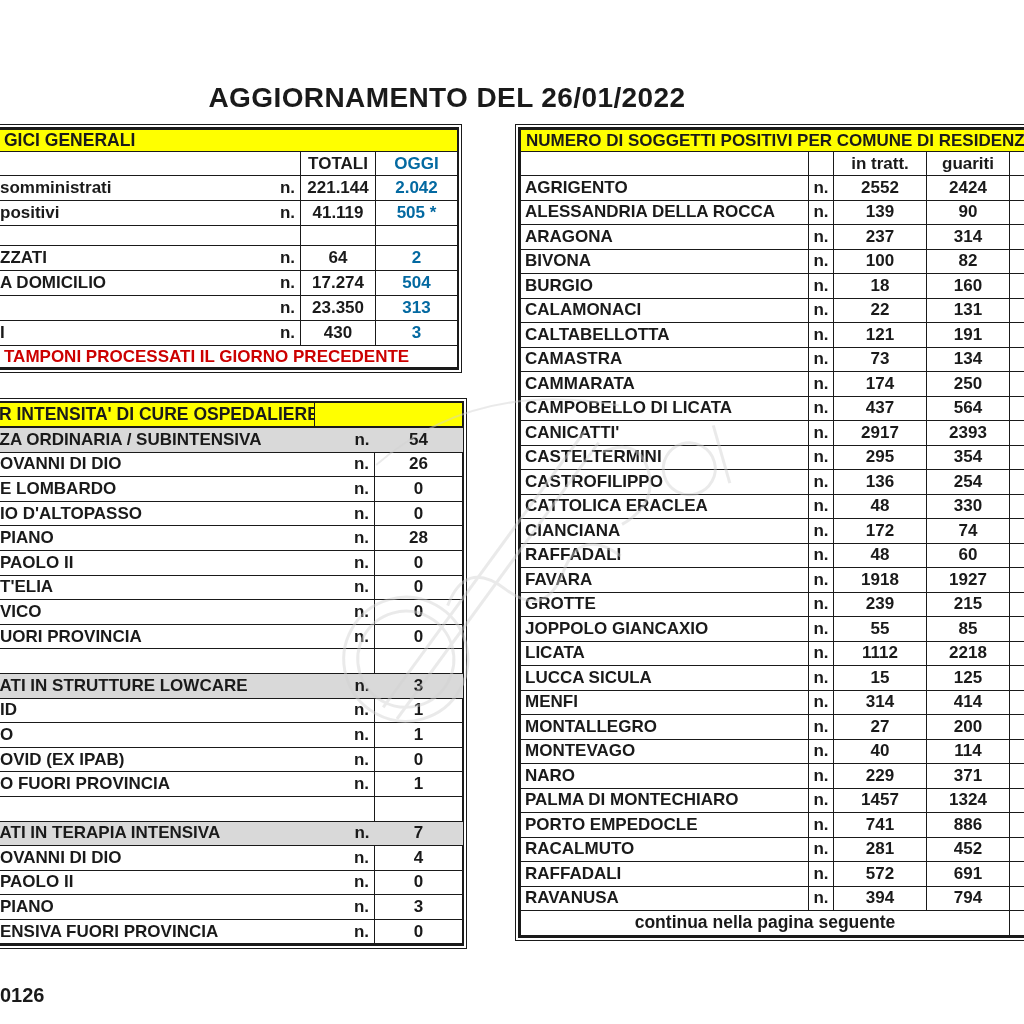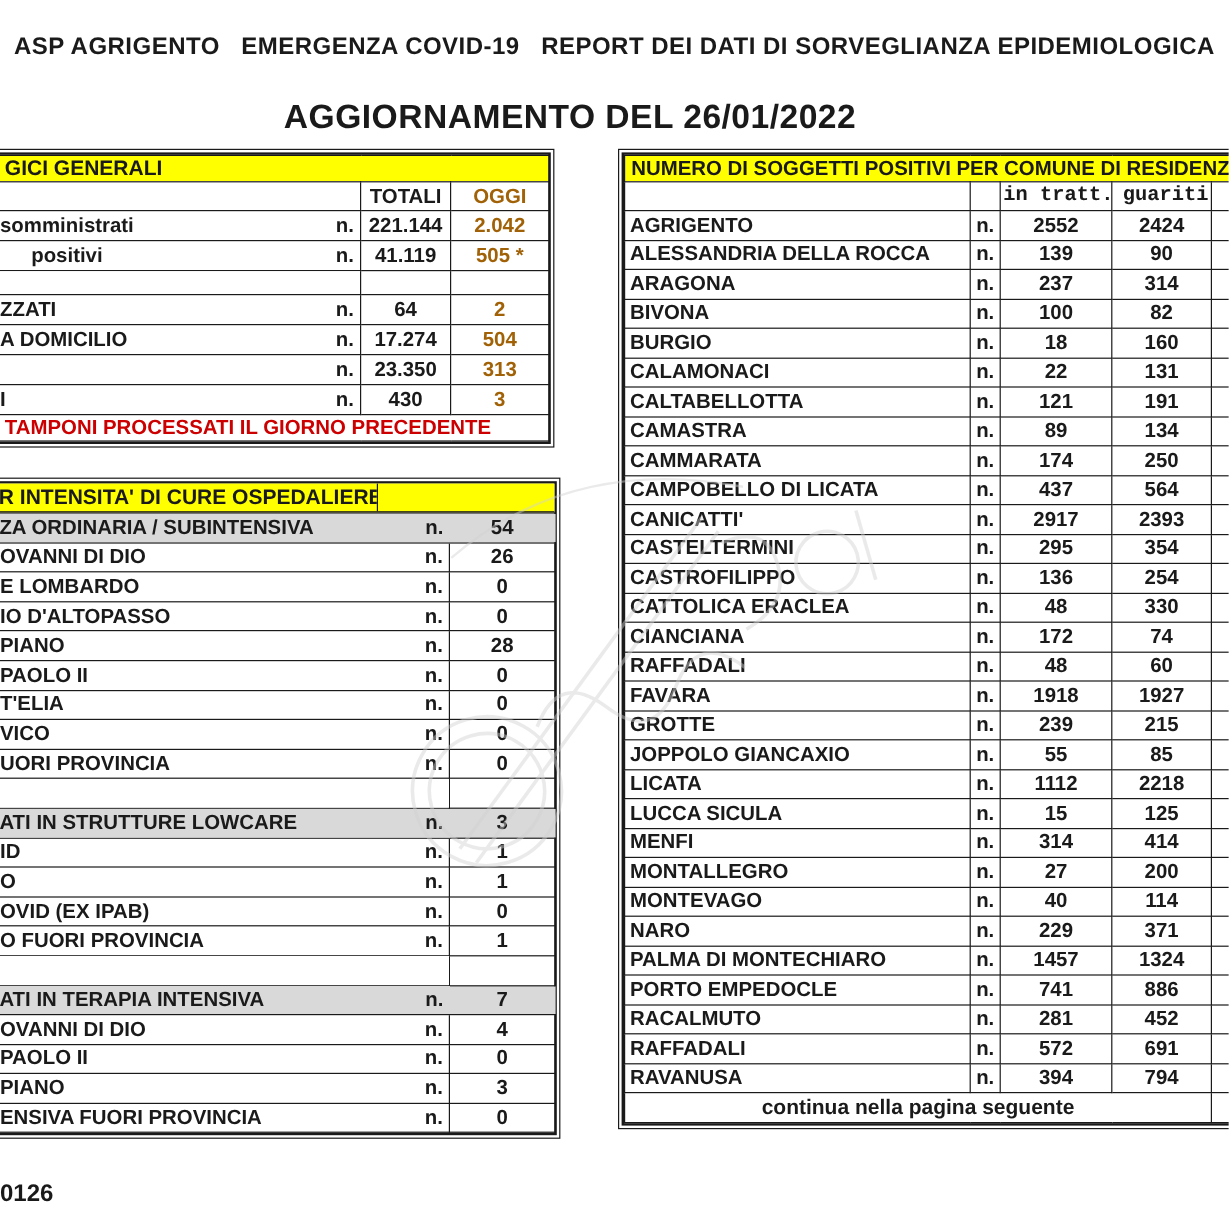--- a/index.html
+++ b/index.html
@@ -2,32 +2,32 @@
 <html><head>
 <meta charset="utf-8">
 <style>
   html,body{margin:0;padding:0;background:#fff;}
   .page{position:relative;width:1024px;height:1024px;background:#fff;overflow:hidden;
         font-family:"Liberation Sans",sans-serif;color:#1a1a1a;font-weight:bold;}
 
   .title1{position:absolute;top:28px;left:0;width:1024px;text-align:center;
           font-size:20px;letter-spacing:.4px;white-space:pre;}
   .title2{position:absolute;top:82px;left:0;width:894px;text-align:center;
-          font-size:28px;letter-spacing:.4px;margin-left:28px;}
+          font-size:28px;letter-spacing:.4px;}
 
   .tbl-wrap{position:absolute;background:#fff;border:2.5px solid #1a1a1a;
             outline:1px solid #1a1a1a;outline-offset:2px;}
   table{border-collapse:collapse;table-layout:fixed;width:100%;}
   td{border:1.5px solid #1a1a1a;font-size:17px;font-weight:bold;overflow:hidden;
      white-space:nowrap;padding:0 2px;vertical-align:middle;}
   td.num{text-align:center;}
   td.lab{text-align:left;padding-left:4px;position:relative;}
   td.lab .nlab{position:absolute;right:5px;top:0;height:100%;display:flex;align-items:center;}
   .yellow{background:#FFFF00;}
-  .red{color:#a16207;}
+  .red{color:#0369a1;}
   tr.section td{background:#D9D9D9;border-left:0;border-right:0;}
   tr.empty td{background:#fff;}
 
   
   #t1{left:-7px;top:127px;width:462px;}
   #t1 col.c-lab{width:305px;} #t1 col.c-tot{width:75px;} #t1 col.c-oggi{width:82px;}
   #t1 td{height:24px;}
   #t1 tr.hdr-yellow td{height:21px;font-size:17.5px;padding-left:8px;}
   #t1 tr.colhdr td{height:23px;text-align:center;}
   #t1 tr.empty td{height:19px;}
@@ -41,35 +41,34 @@
   .yhdr .y2{flex:1;}
   #t2 col.c-lab{width:379px;} #t2 col.c-val{width:88px;}
   #t2 td{height:23.6px;}
 
   
   #t3{left:518px;top:127px;width:536px;}
   #t3 col.c-name{width:288px;} #t3 col.c-n{width:25px;}
   #t3 col.c-tratt{width:93px;} #t3 col.c-guar{width:83px;} #t3 col.c-3{width:47px;}
   #t3 td{height:23.5px;}
   #t3 tr.hdr-yellow td{height:21px;font-size:17px;padding-left:5px;}
-  #t3 tr.colhdr td{height:23px;text-align:right;font-family:Liberation Mono, monospace;}
+  #t3 tr.colhdr td{height:23px;text-align:center;}
   #t3 td.name{padding-left:4px;}
   #t3 td.clip3{padding-left:14px;text-align:left;}
   #t3 tr.footrow td{text-align:center;font-size:17.5px;}
 
   .code{position:absolute;left:0;top:984px;font-size:20px;}
 
   .watermark{position:absolute;left:280px;top:330px;opacity:.45;pointer-events:none;z-index:5;}
 </style>
 </head>
 <body>
 
 <div class="page">
 
-  <div class="title1">ASP AGRIGENTO   EMERGENZA COVID-19   REPORT DEI DATI DI SORVEGLIANZA EPIDEMIOLOGICA</div>
   <div class="title2">AGGIORNAMENTO DEL 26/01/2022</div>
 
   <div class="tbl-wrap" id="t1">
     <table>
       <colgroup>
           <col class="c-lab">
           <col class="c-tot">
           <col class="c-oggi">
         </colgroup>
       <tbody>
@@ -87,21 +86,21 @@
     <td class="lab">
       <span>somministrati</span>
       <span class="nlab">n.</span>
     </td>
     <td class="num">221.144</td>
     <td class="num red">2.042</td>
   </tr>
 
   <tr>
     <td class="lab">
-      <span style="padding-left: 26px; text-align: right;">positivi</span>
+      <span style="padding-left: 0; text-align: right;">positivi</span>
       <span class="nlab">n.</span>
     </td>
     <td class="num">41.119</td>
     <td class="num red">505 *</td>
   </tr>
 
   <tr class="empty">
     <td class="lab">
       <span></span>
       <span class="nlab"></span>
@@ -410,21 +409,21 @@
     <td class="name">CALTABELLOTTA</td>
     <td class="num">n.</td>
     <td class="num">121</td>
     <td class="num">191</td>
     <td></td>
   </tr>
 
   <tr>
     <td class="name">CAMASTRA</td>
     <td class="num">n.</td>
-    <td class="num">89</td>
+    <td class="num">73</td>
     <td class="num">134</td>
     <td></td>
   </tr>
 
   <tr>
     <td class="name">CAMMARATA</td>
     <td class="num">n.</td>
     <td class="num">174</td>
     <td class="num">250</td>
     <td></td>

